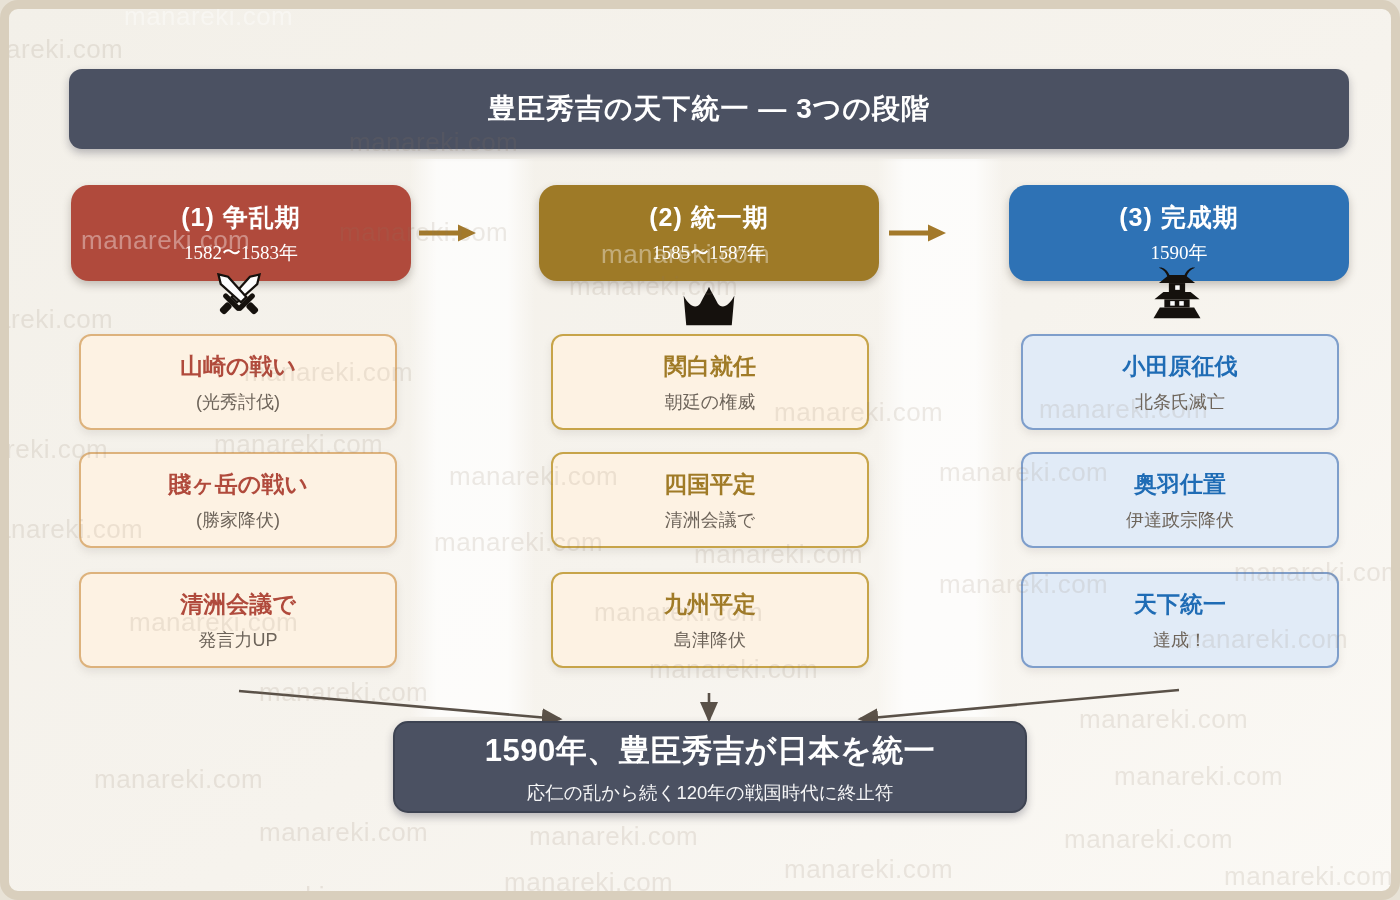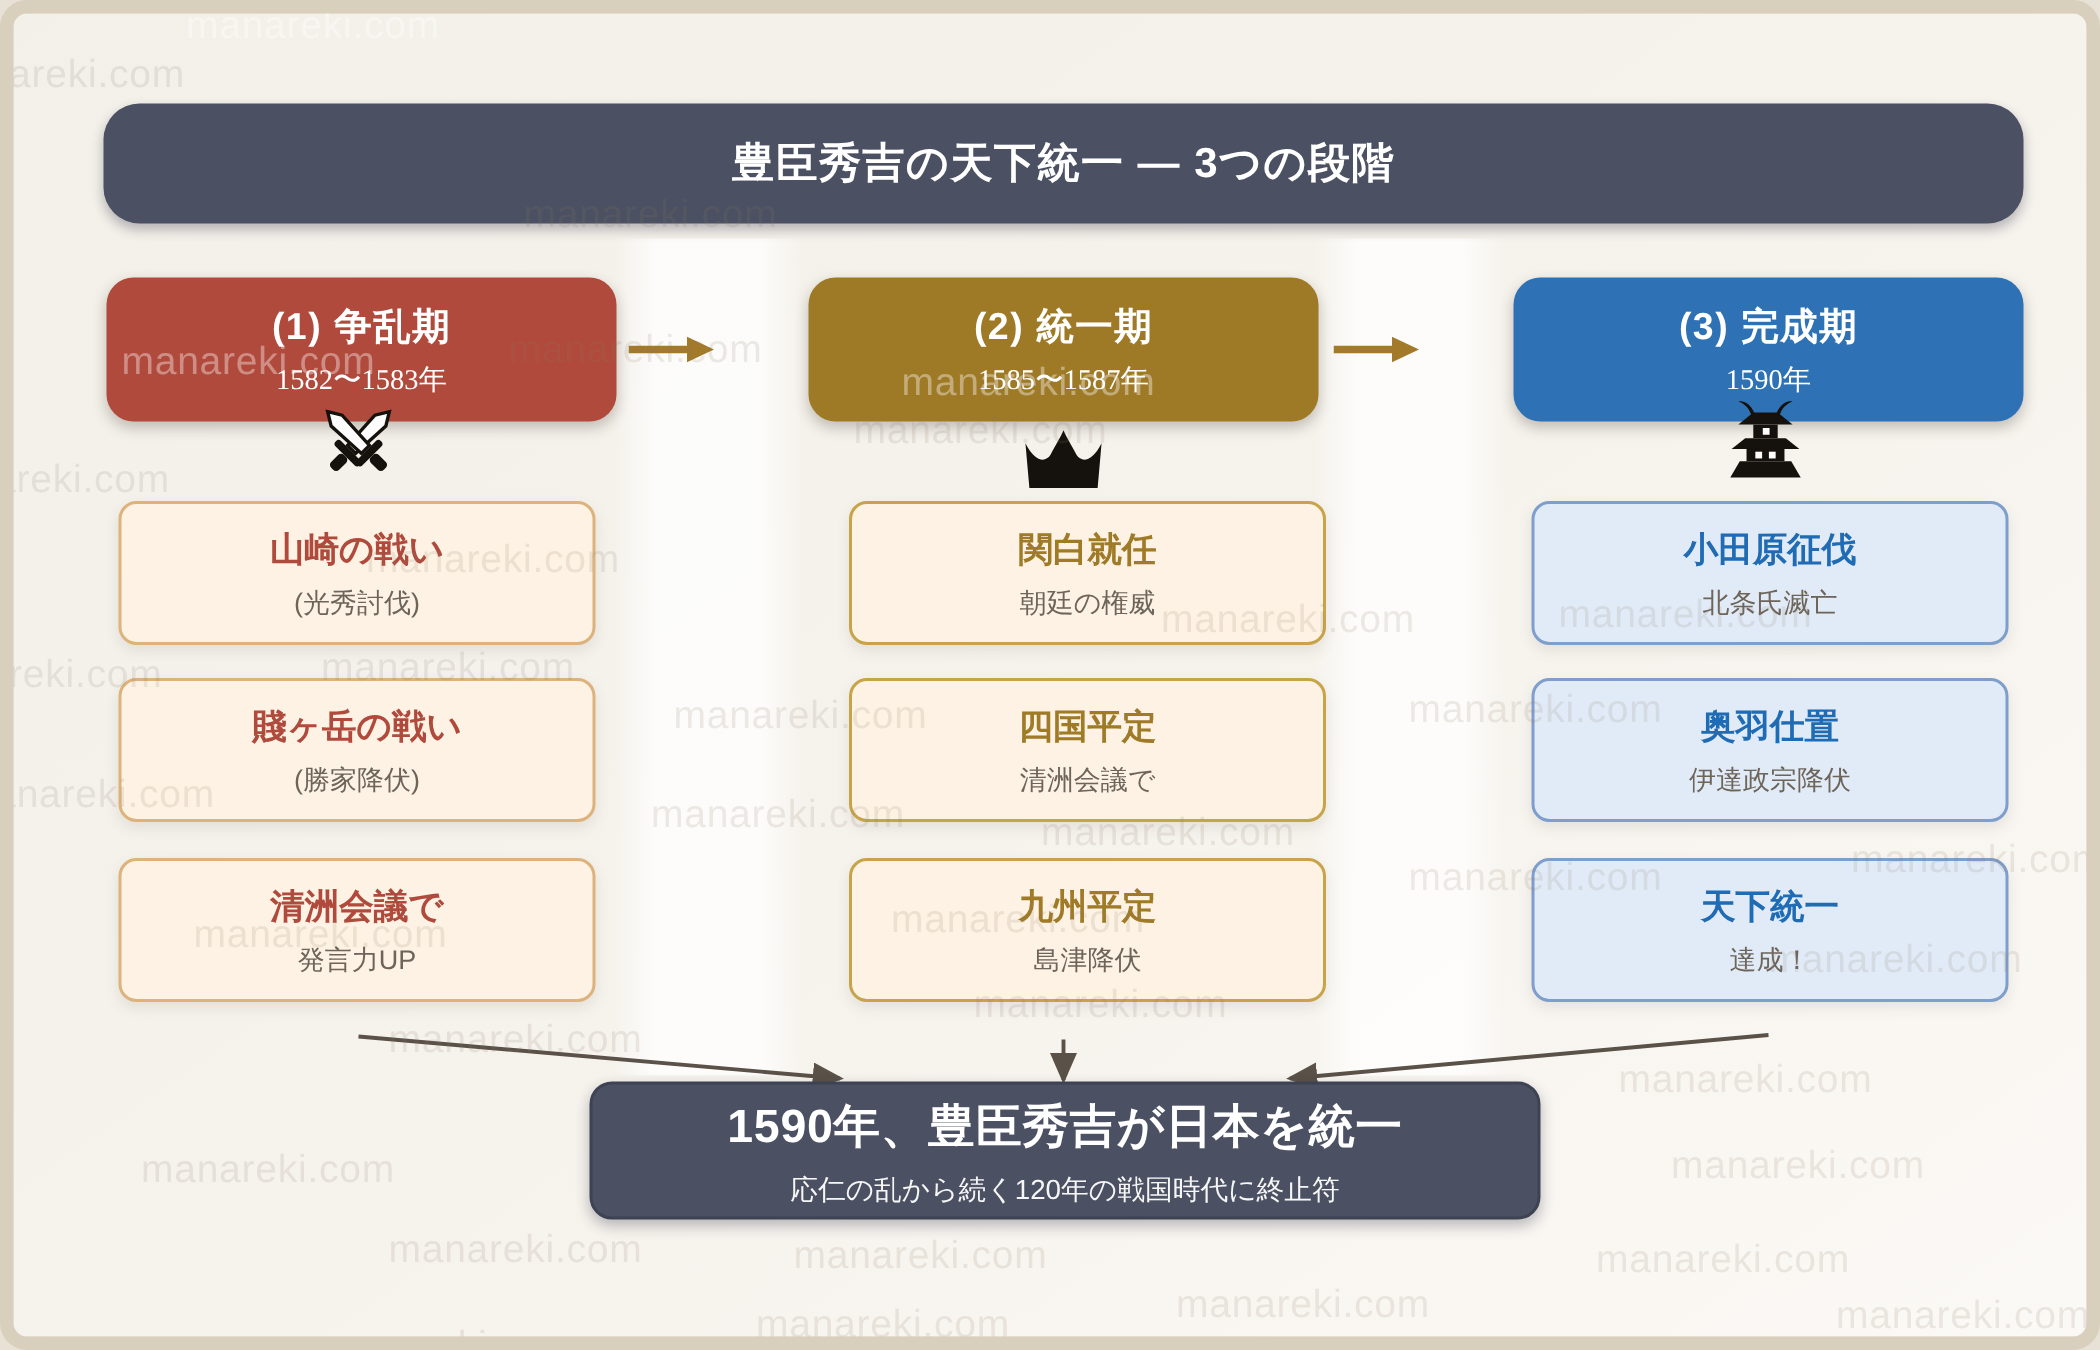--- a/index.html
+++ b/index.html
@@ -14,21 +14,21 @@
   }
 
   
   .gutter { position:absolute; top:150px; height:558px; width:126px;
     background:linear-gradient(90deg,rgba(255,255,255,0) 0%,rgba(255,255,255,0.75) 22%,rgba(255,255,255,0.75) 78%,rgba(255,255,255,0) 100%); }
   .gutter.g1 { left:400px; } .gutter.g2 { left:868px; }
 
   
   .header {
     position:absolute; left:60px; top:60px; width:1280px; height:80px;
-    background:#4b5162; border-radius:24px;
+    background:#4b5162; border-radius:13px;
     box-shadow:0 4px 8px rgba(40,40,60,0.30);
     display:flex; align-items:center; justify-content:center;
     color:#ffffff; font-size:28px; font-weight:bold; letter-spacing:1px;
   }
 
   
   .phase {
     position:absolute; top:176px; width:340px; height:96px; border-radius:18px;
     display:flex; flex-direction:column; align-items:center; justify-content:center;
     color:#fff; box-shadow:0 4px 9px rgba(60,50,40,0.28);
@@ -50,21 +50,21 @@
   
   .card {
     position:absolute; width:318px; height:96px; border-radius:12px;
     display:flex; flex-direction:column; align-items:center; justify-content:center;
     box-shadow:0 4px 9px rgba(100,90,80,0.12);
   }
   .card .c-title { font-size:23px; font-weight:bold; }
   .card .c-sub   { font-size:18px; color:#6d645a; margin-top:8px; }
   .col1 { left:70px;  background:#fdf2e3; border:2px solid #ddb27c; }
   .col1 .c-title { color:#b04a3c; }
-  .col2 { left:542px; background:#fdf2e3; border:2px solid #c7a449;margin-left:15px; }
+  .col2 { left:542px; background:#fdf2e3; border:2px solid #c7a449; }
   .col2 .c-title { color:#a07b27; }
   .col3 { left:1012px; background:#e1ebf7; border:2px solid #7e9ecb; }
   .col3 .c-title { color:#1f6cb5; }
   .row1 { top:325px;text-align:center; } .row2 { top:443px; } .row3 { top:563px; }
 
   
   .converge { position:absolute; left:0; top:0; width:1400px; height:900px; pointer-events:none; z-index:4; }
 
   
   .conclusion {

